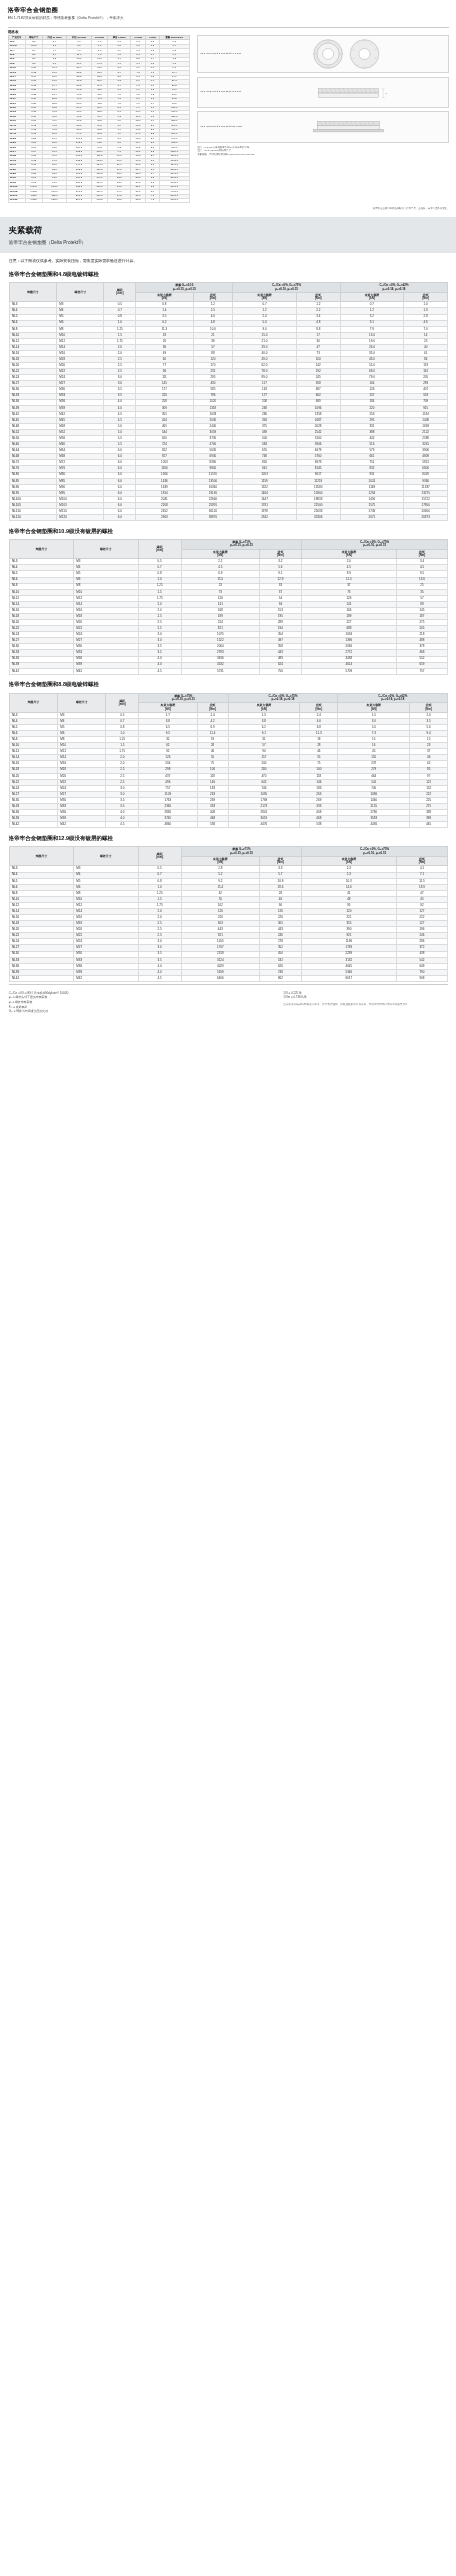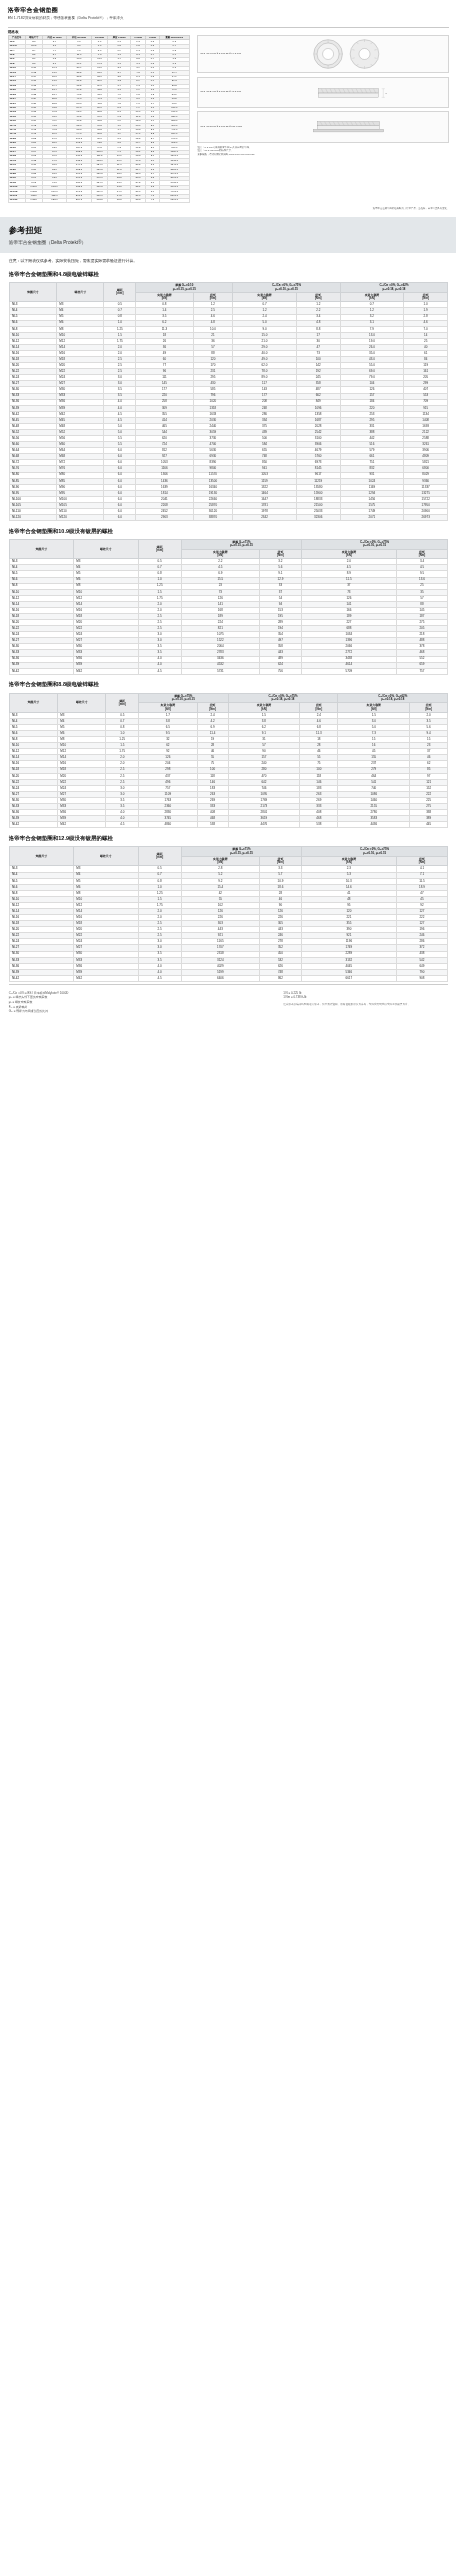--- a/index.html
+++ b/index.html
@@ -565,21 +565,21 @@
 
       <div class="note-right">注意：d-3 mm可使用锁紧垫圈 &amp; 及双面齿形垫圈。</div>
       <div class="note-right">注意：d1 &amp; d2-5mm的特殊尺寸。</div>
       <div class="note-right">更多规格，请访问我们的网站 www.nord-lock.com/cad</div>
     </div>
   </div>
 
   <div class="foot-note">洛帝牢合金钢垫圈的包装取决于订单产品，当包装，日本出货具有变化。</div>
 
   <div class="band">
-    <h2>参考扭矩</h2>
+    <h2>夹紧载荷</h2>
     <div class="band-sub">洛帝牢合金钢垫圈（Delta Protekt®）</div>
   </div>
 
   <div class="notice">注意：以下附表仅供参考。实际安装扭矩，需依据实际需求验证进行计算。</div>
 
   <div id="sections">
       <div class="sec">
         <h3>洛帝牢合金钢垫圈和4.8级电镀锌螺栓</h3>
         <table class="tq">
           <thead>

